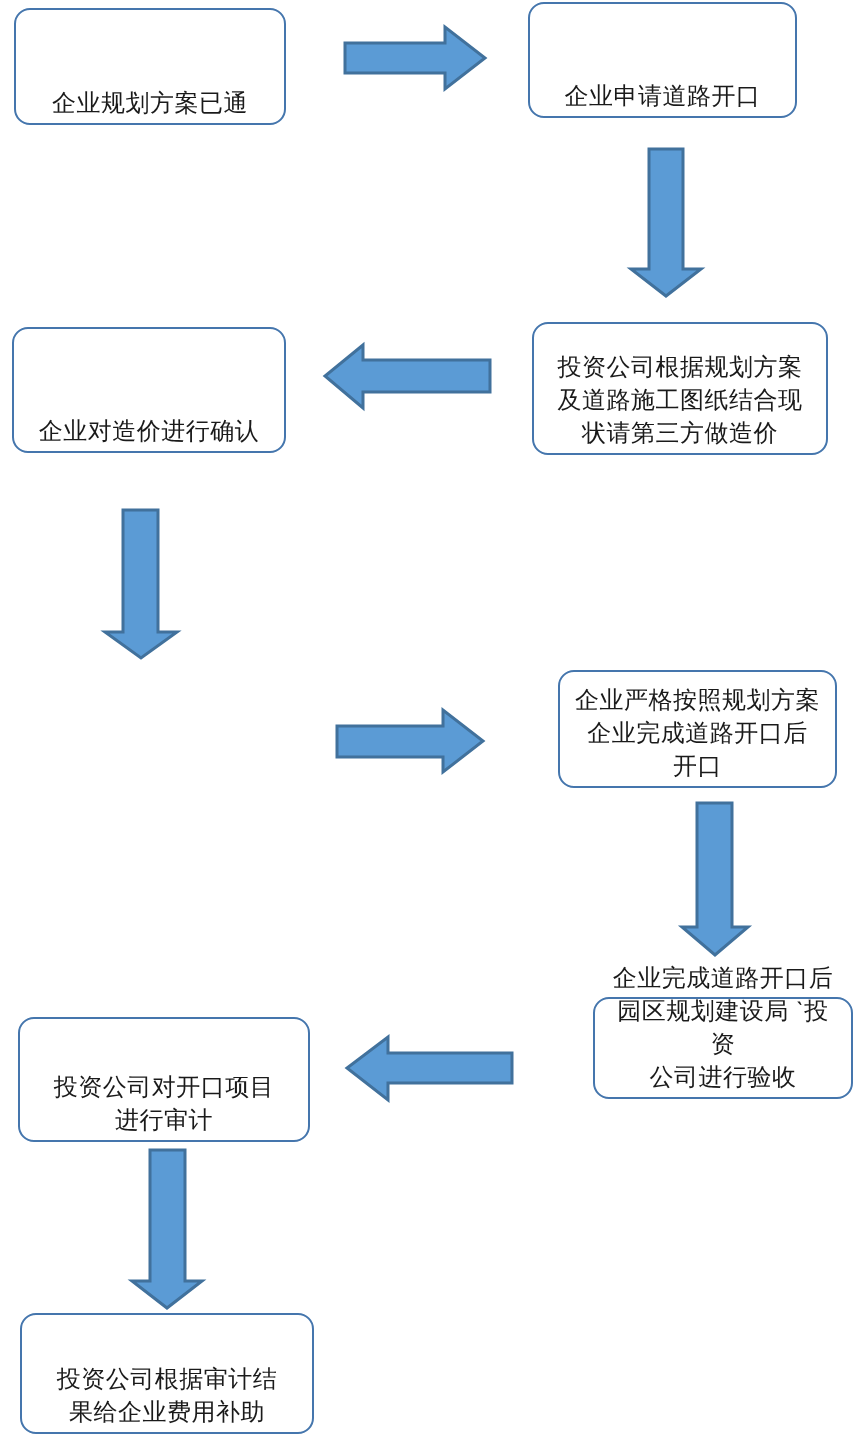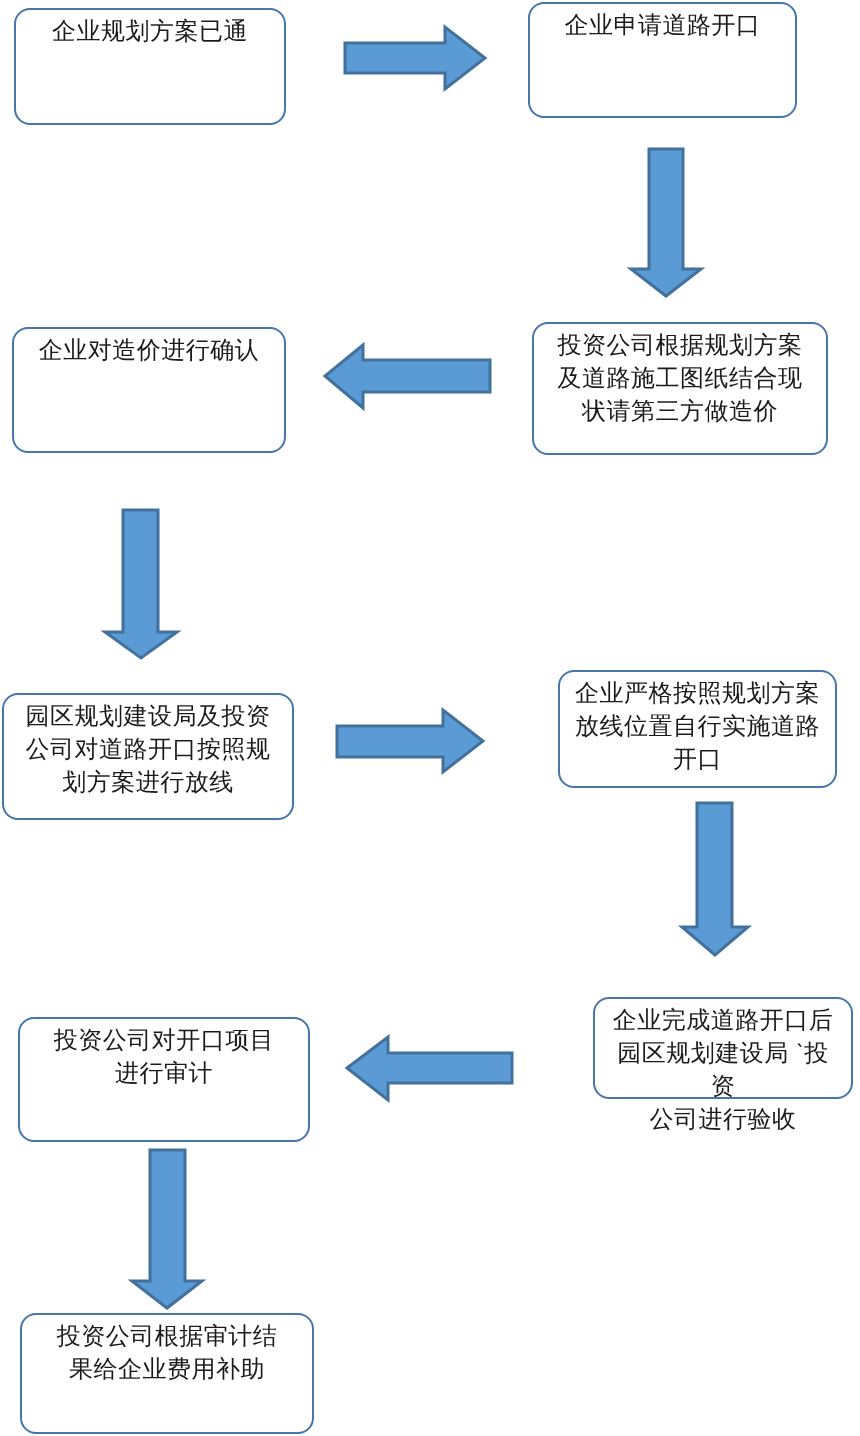--- a/index.html
+++ b/index.html
@@ -22,21 +22,21 @@
     stroke-width: 3;
     stroke-linejoin: miter;
   }
   .box {
     position: absolute;
     background: #ffffff;
     border: 2px solid var(--box-border, #4576AD);
     border-radius: 16px;
     box-sizing: border-box;
     display: flex;
-    align-items: flex-start;
+    align-items: flex-end;
     justify-content: center;
     text-align: center;
   }
   .box-label {
     white-space: pre-line;
     font-size: 24px;
     line-height: 33px;
     color: var(--text-color, #1a1a1a);
     letter-spacing: 0.5px;
     padding: 4px 10px;
@@ -69,29 +69,24 @@
   <div class="box" style="left:532px; top:322px; width:296px; height:133px;">
     <div class="box-label">投资公司根据规划方案
 及道路施工图纸结合现
 状请第三方做造价</div>
   </div>
 
   <div class="box" style="left:12px; top:327px; width:274px; height:126px;">
     <div class="box-label">企业对造价进行确认</div>
   </div>
 
-  <div class="box" style="left:2px; top:693px; width:292px; height:127px;">
-    <div class="box-label">园区规划建设局及投资
-公司对道路开口按照规
-划方案进行放线</div>
-  </div>
 
   <div class="box" style="left:558px; top:670px; width:279px; height:118px;">
     <div class="box-label">企业严格按照规划方案
-放线位置自行实施道路
+企业完成道路开口后
 开口</div>
   </div>
 
   <div class="box" style="left:593px; top:997px; width:260px; height:102px;">
     <div class="box-label">企业完成道路开口后
 园区规划建设局 ˋ投资
 公司进行验收</div>
   </div>
 
   <div class="box" style="left:18px; top:1017px; width:292px; height:125px;">

